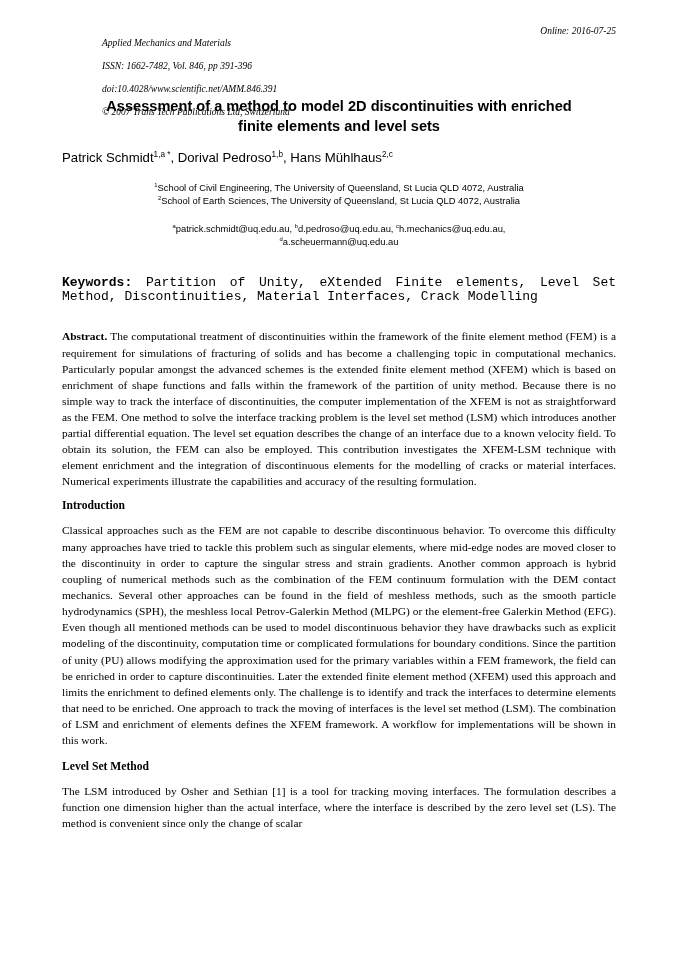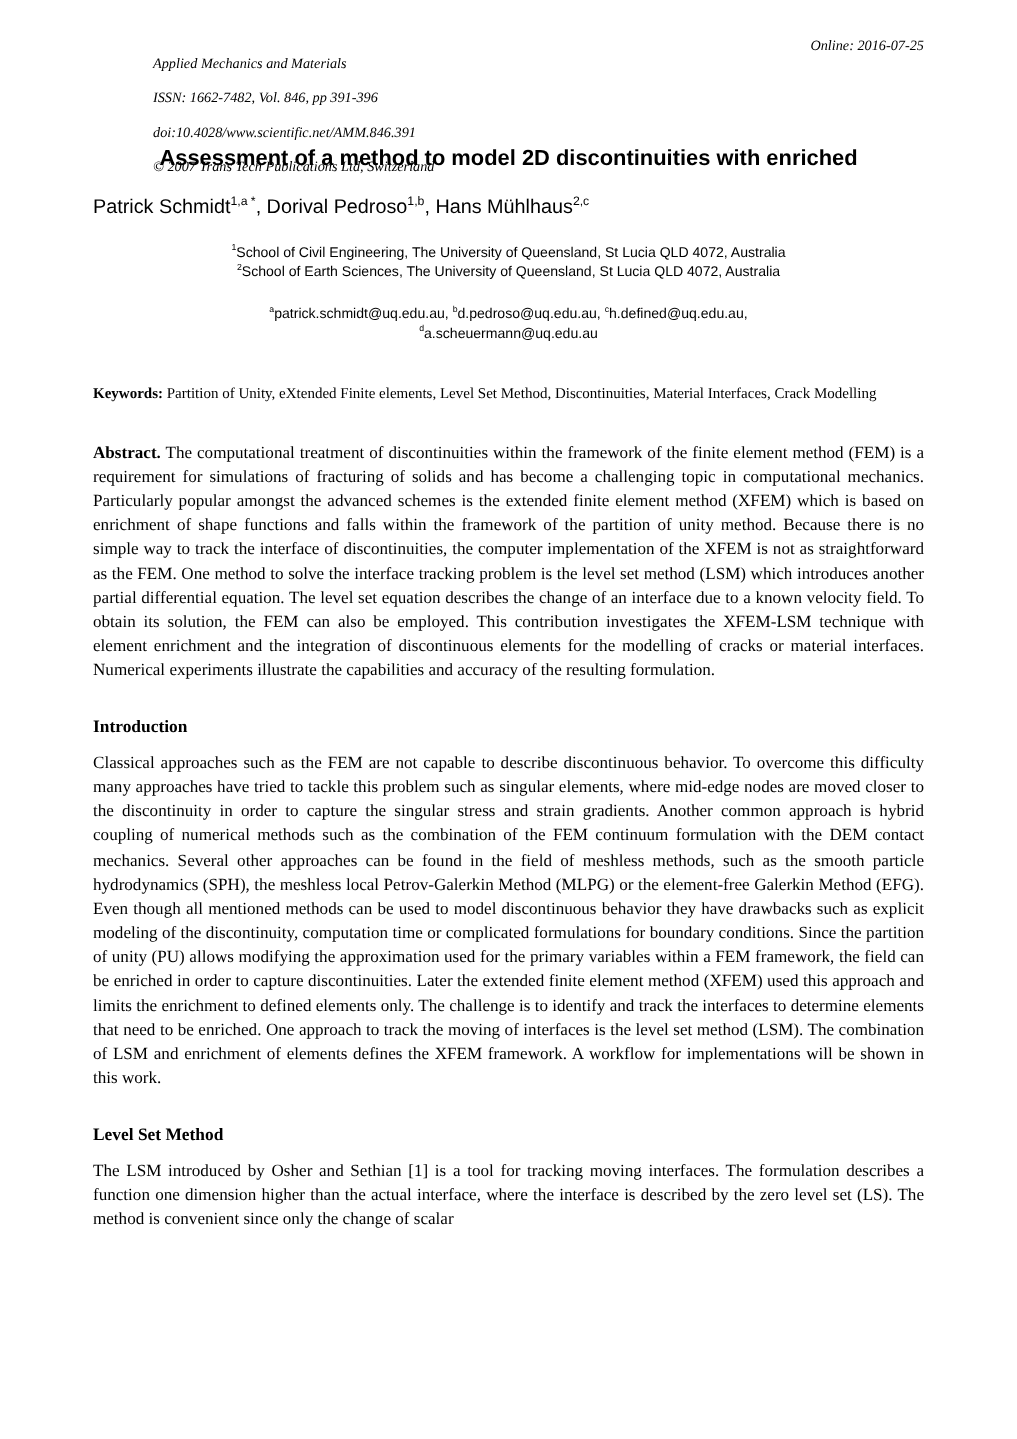--- a/index.html
+++ b/index.html
@@ -85,42 +85,42 @@
     font-family: "Liberation Sans", sans-serif;
     font-size: 9.4px;
     line-height: 13.4px;
     text-align: center;
     margin-top: 14px;
   }
   .emails .ln { display: block; }
 
   
   .keywords {
-    font-family: Liberation Serif, serif;
-    font-size: 10px;
+    font-family: Liberation Mono, monospace;
+    font-size: 13px;
     line-height: 14.4px;
     text-align: justify;
     margin-top: 27px;
   }
   .keywords b { font-weight: bold; }
 
   
   .abstract {
     font-size: 11.4px;
     line-height: 16.1px;
     text-align: justify;
     margin-top: 24px;
   }
   .abstract b { font-weight: bold; }
 
   
   .section-head {
     font-weight: bold;
     font-size: 11.6px;
-    margin-top: 23px;
+    margin-top: 10px;
     margin-bottom: 0;
   }
   .body-par {
     font-size: 11.4px;
     line-height: 16.15px;
     text-align: justify;
     margin-top: 10px;
   }
 </style>
 </head>
@@ -133,33 +133,34 @@
       <div>Applied Mechanics and Materials</div>
       <div>ISSN: 1662-7482, Vol. 846, pp 391-396</div>
       <div>doi:10.4028/www.scientific.net/AMM.846.391</div>
       <div>© 2007 Trans Tech Publications Ltd, Switzerland</div>
     </div>
     <div class="header-right">Online: 2016-07-25</div>
   </div>
 
   <h1 class="title">
     <span class="title-line">Assessment of a method to model 2D discontinuities with enriched</span>
+    <span class="title-line">finite elements and level sets</span>
   </h1>
 
   <div class="authors">
     <span class="ln"><span>Patrick Schmidt</span><sup>1,a *</sup><span>, Dorival Pedroso</span><sup>1,b</sup><span>, Hans Mühlhaus</span><sup>2,c</sup></span>
   </div>
 
   <div class="affils">
     <span class="ln"><sup>1</sup><span>School of Civil Engineering, The University of Queensland, St Lucia QLD 4072, Australia</span></span>
     <span class="ln"><sup>2</sup><span>School of Earth Sciences, The University of Queensland, St Lucia QLD 4072, Australia</span></span>
   </div>
 
   <div class="emails">
-    <span class="ln"><sup>a</sup><span>patrick.schmidt@uq.edu.au, </span><sup>b</sup><span>d.pedroso@uq.edu.au, </span><sup>c</sup><span>h.defined@uq.edu.au,</span></span>
+    <span class="ln"><sup>a</sup><span>patrick.schmidt@uq.edu.au, </span><sup>b</sup><span>d.pedroso@uq.edu.au, </span><sup>c</sup><span>h.mechanics@uq.edu.au,</span></span>
     <span class="ln"><sup>d</sup><span>a.scheuermann@uq.edu.au</span></span>
   </div>
 
   <div class="keywords">
     <b>Keywords:</b><span> Partition of Unity, eXtended Finite elements, Level Set Method, Discontinuities, Material Interfaces, Crack Modelling</span>
   </div>
 
   <div class="abstract">
     <b>Abstract.</b><span> The computational treatment of discontinuities within the framework of the finite element method (FEM) is a requirement for simulations of fracturing of solids and has become a challenging topic in computational mechanics. Particularly popular amongst the advanced schemes is the extended finite element method (XFEM) which is based on enrichment of shape functions and falls within the framework of the partition of unity method. Because there is no simple way to track the interface of discontinuities, the computer implementation of the XFEM is not as straightforward as the FEM. One method to solve the interface tracking problem is the level set method (LSM) which introduces another partial differential equation. The level set equation describes the change of an interface due to a known velocity field. To obtain its solution, the FEM can also be employed. This contribution investigates the XFEM-LSM technique with element enrichment and the integration of discontinuous elements for the modelling of cracks or material interfaces. Numerical experiments illustrate the capabilities and accuracy of the resulting formulation.</span>
   </div>

